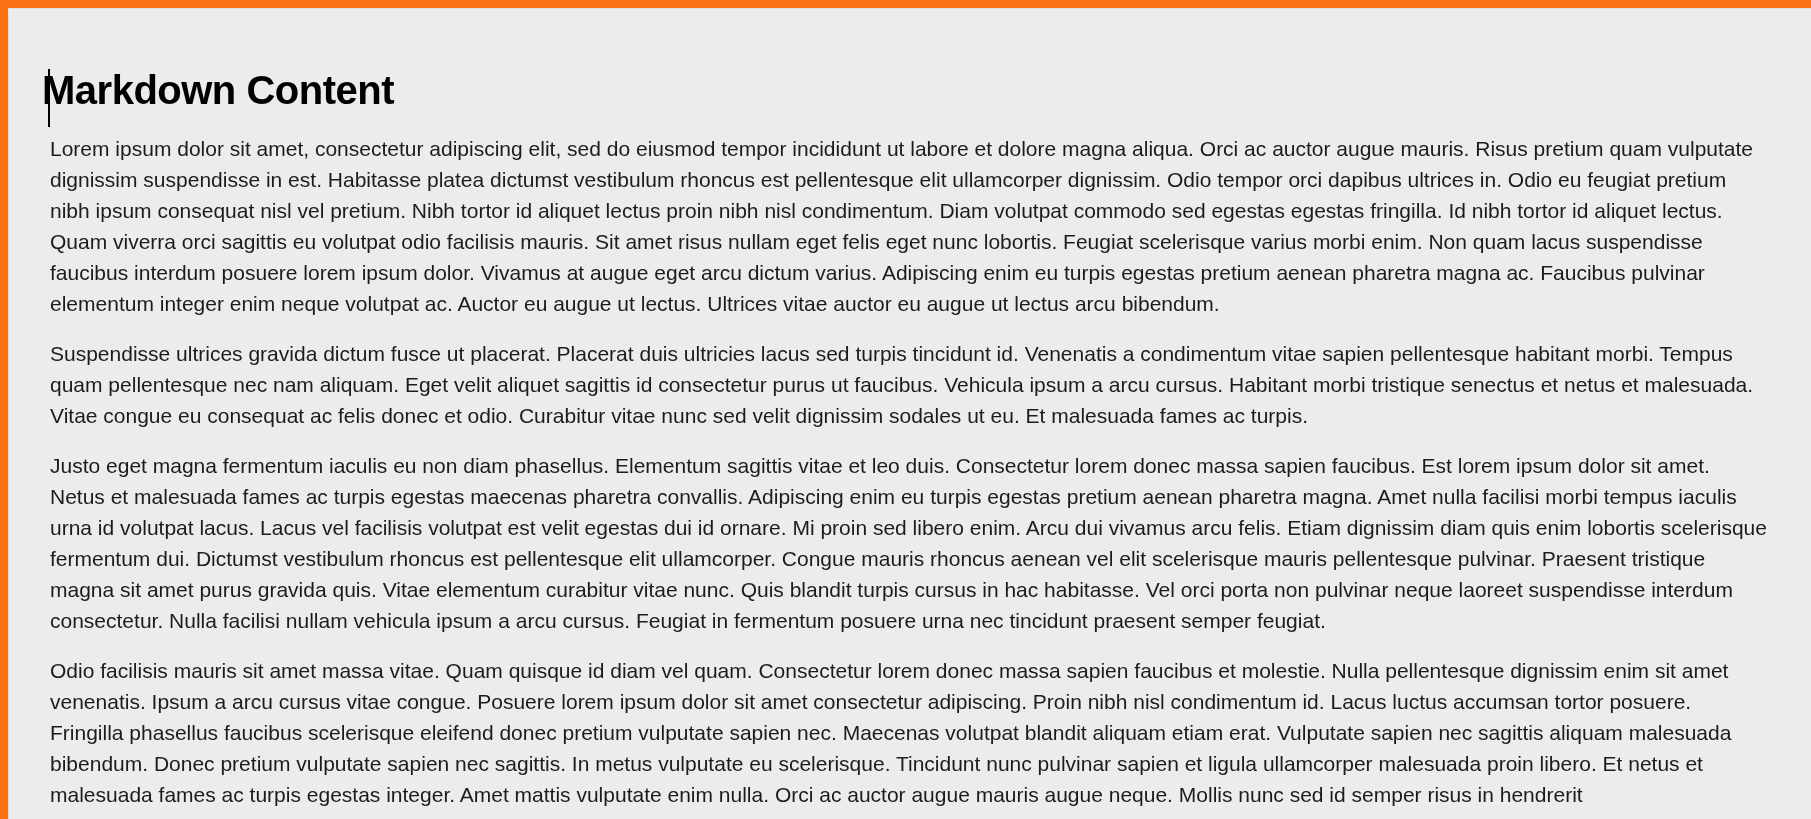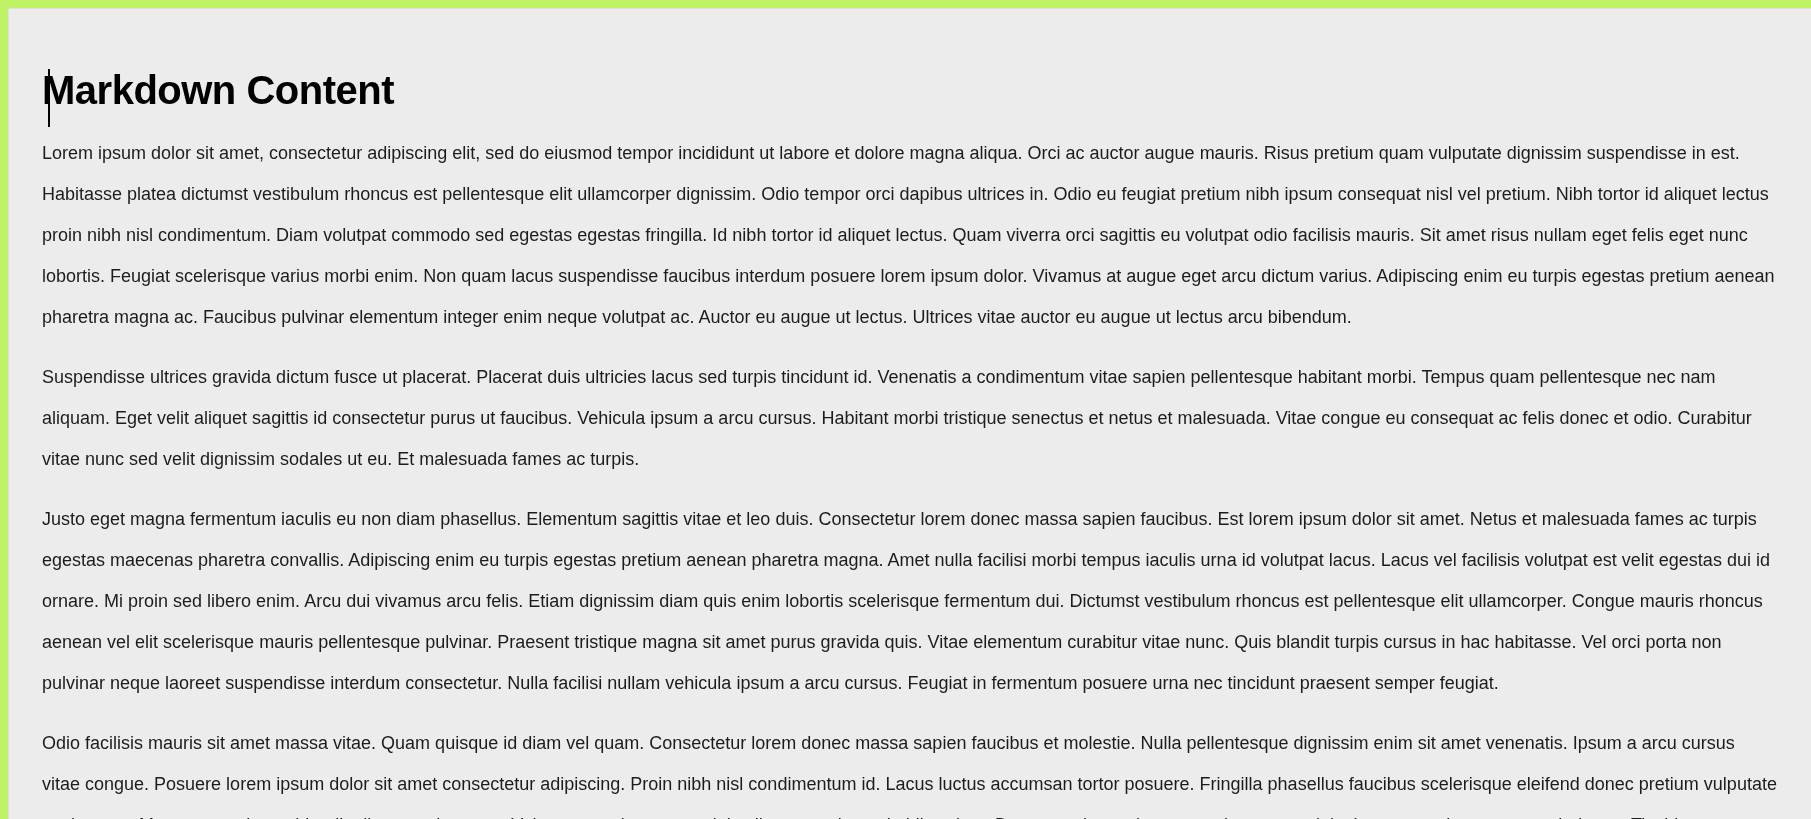--- a/index.html
+++ b/index.html
@@ -8,21 +8,21 @@
     width: 1811px;
     height: 819px;
     overflow: hidden;
     background: #ffffff;
     font-family: "Liberation Sans", "DejaVu Sans", sans-serif;
   }
   .viewport {
     position: relative;
     width: 1811px;
     height: 819px;
-    background: #bef264;
+    background: #f97316;
   }
   
   .doc-surface {
     position: absolute;
     left: 8px;
     top: 8px;
     right: 0;
     bottom: 0;
     background: #ececec;
     border-left: 1px solid #dedede;
@@ -33,24 +33,24 @@
   }
   .doc-title {
     font-size: 40px;
     font-weight: bold;
     color: #000000;
     margin: 28px 0 20px 0;
     letter-spacing: -0.5px;
     line-height: 1.15;
   }
   .doc-paragraph {
-    font-size: 18px;
-    line-height: 41px;
+    font-size: 21px;
+    line-height: 31px;
     color: #1c1c1c;
-    margin: 19px 0;
+    margin: 19px 8px;
     text-align: left;
   }
   .text-caret {
     position: absolute;
     left: 39px;
     top: 60px;
     width: 2px;
     height: 58px;
     background: #000000;
   }

